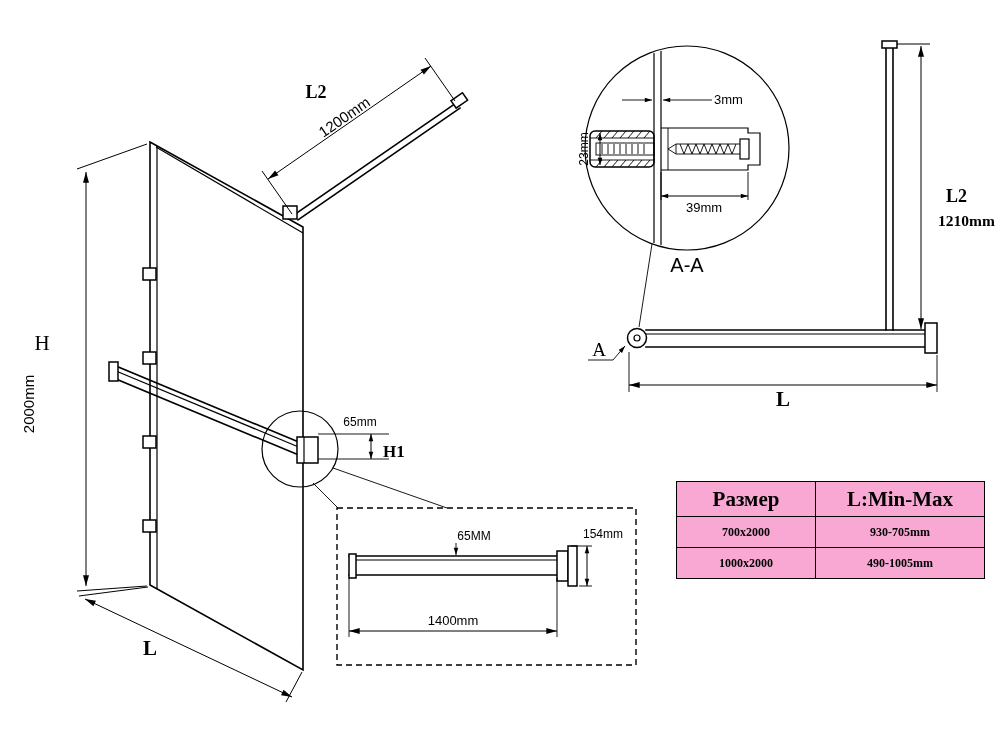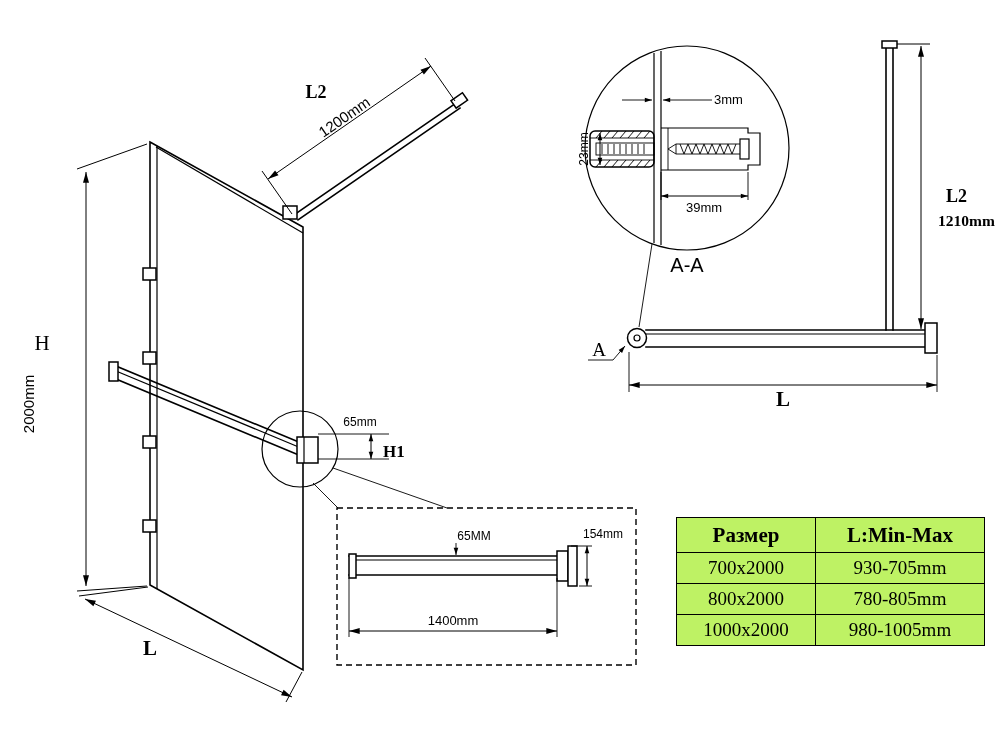--- a/index.html
+++ b/index.html
@@ -23,24 +23,24 @@
   .t-serif  {font:21px "Liberation Serif",serif;}
   .t-serif-sm{font:19px "Liberation Serif",serif;}
   .t-bold   {font:bold 18px "Liberation Serif",serif;}
   .t-bold-lg{font:bold 21px "Liberation Serif",serif;}
   .t-bold-md{font:bold 17px "Liberation Serif",serif;}
   .t-bold-sm{font:bold 15.5px "Liberation Serif",serif;}
   .t-section{font:20px "Liberation Sans",sans-serif;}
 
   
   .size-table{position:absolute;left:676px;top:481px;border-collapse:collapse;
-              font-family:"Liberation Serif",serif;background:#bef264;margin-top:36px;}
+              font-family:"Liberation Serif",serif;background:#f9a8d4;}
   .size-table th,.size-table td{border:1.6px solid #000;text-align:center;padding:0 6px;}
   .size-table th{font-size:21px;font-weight:bold;height:34px;}
-  .size-table td{font-size:19px;height:30px;font-weight:normal;}
+  .size-table td{font-size:12px;height:30px;font-weight:bold;}
   .size-table .c1{width:126px;}
   .size-table .c2{width:156px;}
 </style>
 </head>
 <body>
 
 <div class="stage">
 
 <svg width="1005" height="734" viewBox="0 0 1005 734">
   <defs>
@@ -236,23 +236,19 @@
       <th class="c1">Размер</th>
       <th class="c2">L:Min-Max</th>
     </tr>
   </thead>
   <tbody>
     <tr>
       <td class="c1">700x2000</td>
       <td class="c2">930-705mm</td>
     </tr>
     <tr>
-      <td class="c1">800x2000</td>
-      <td class="c2">780-805mm</td>
-    </tr>
-    <tr>
       <td class="c1">1000x2000</td>
-      <td class="c2">980-1005mm</td>
+      <td class="c2">490-1005mm</td>
     </tr>
   </tbody>
 </table>
 
 </div>
 
 </body></html>

